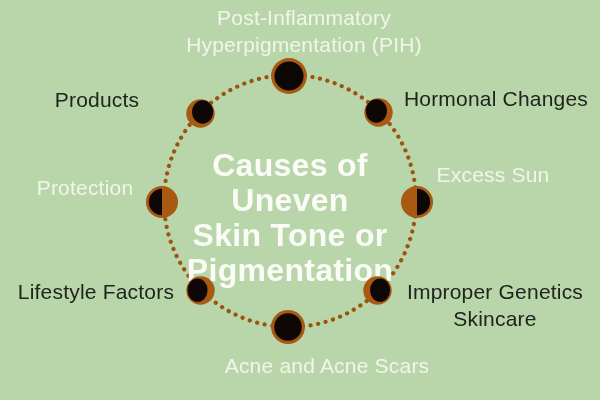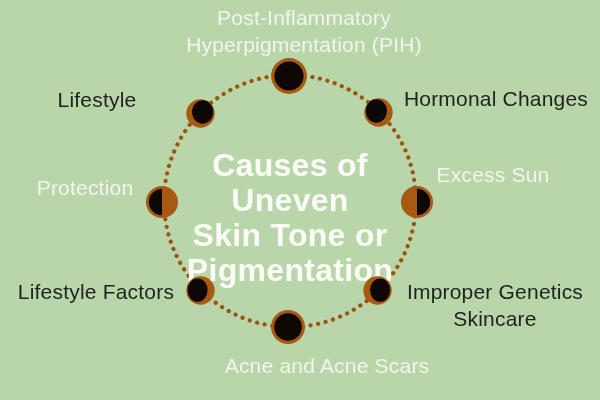--- a/index.html
+++ b/index.html
@@ -98,17 +98,17 @@
           <path d="M0,-14 A14,14 0 0,0 0,14 Z" fill="#0d0805"></path>
         </svg></div>
       <div class="node-label tone-light" style="width: 170px; left: 0px; top: 174px;">
         <div>Protection</div>
       </div>
       <div class="node-icon" style="left: 184.5px; top: 97.5px;"><svg width="31" height="31" viewBox="-18 -18 36 36">
           <circle r="16.5" fill="#a85a12"></circle>
           <ellipse cx="2.5" cy="-1.8" rx="12.3" ry="13.6" fill="#0d0805"></ellipse>
         </svg></div>
       <div class="node-label tone-dark" style="width: 160px; left: 17px; top: 85.5px;">
-        <div>Lifestyle</div>
+        <div>Products</div>
       </div>
     </div>
 
 </div>
 
 </body></html>

